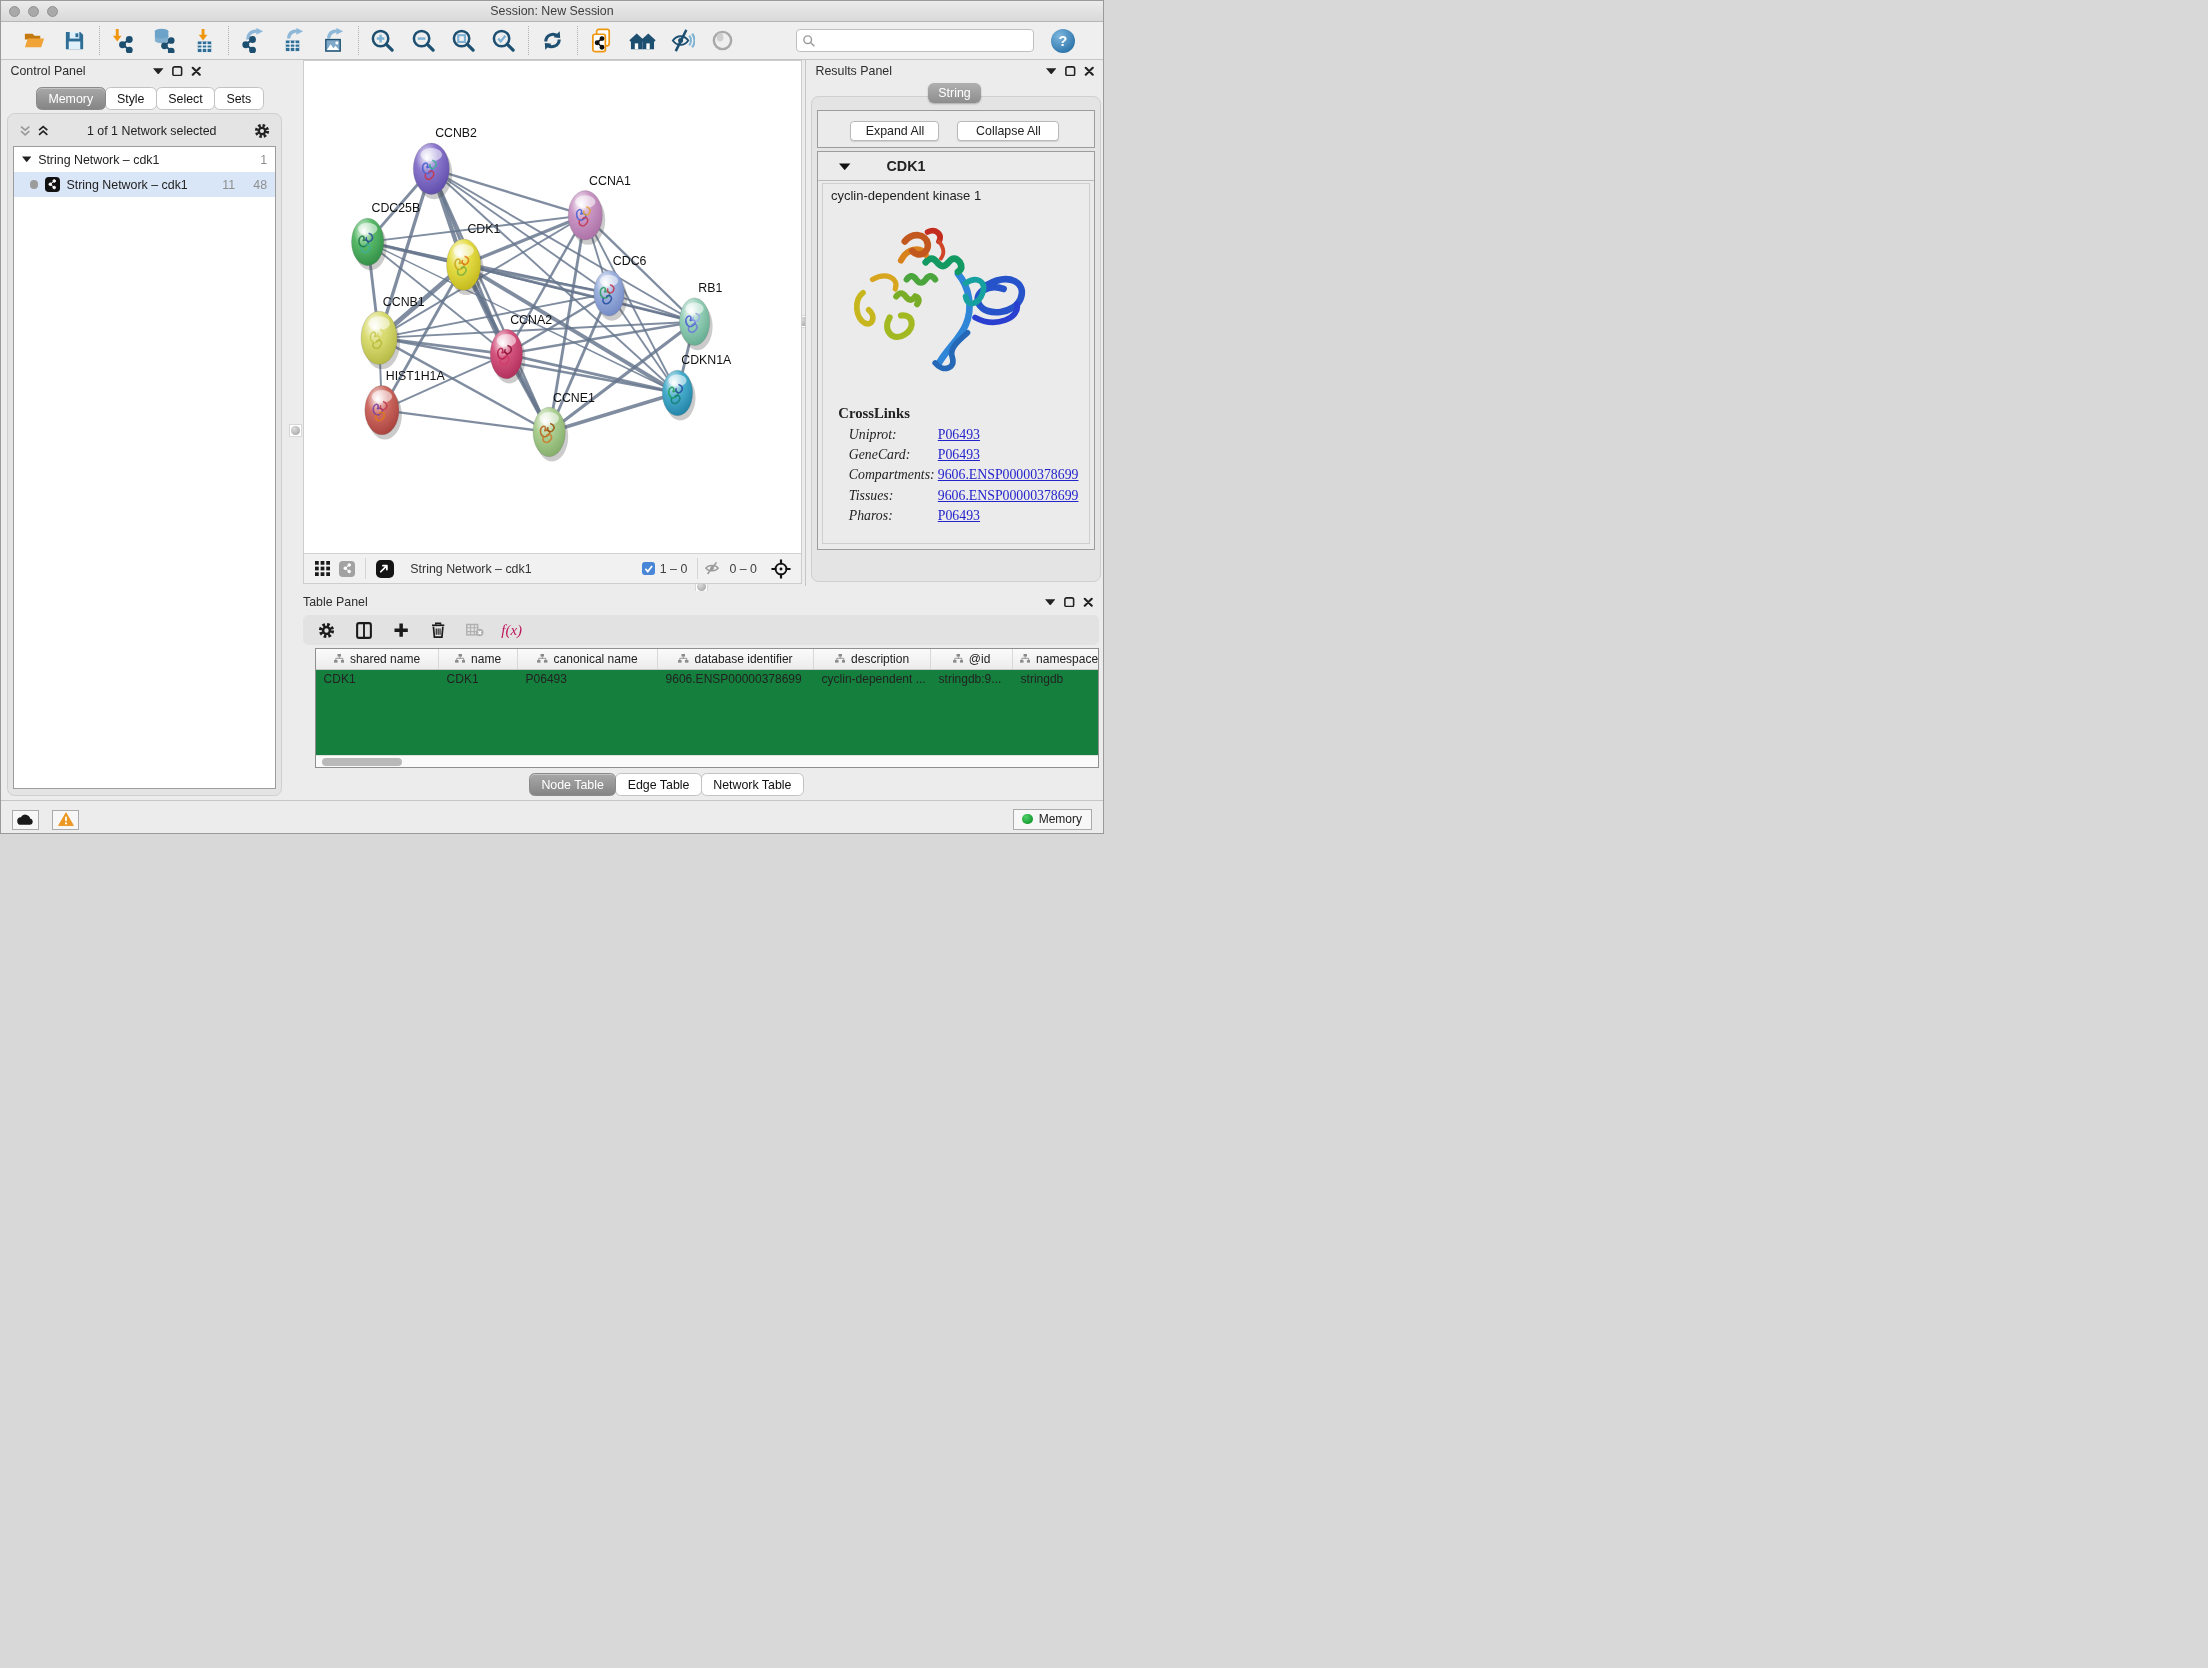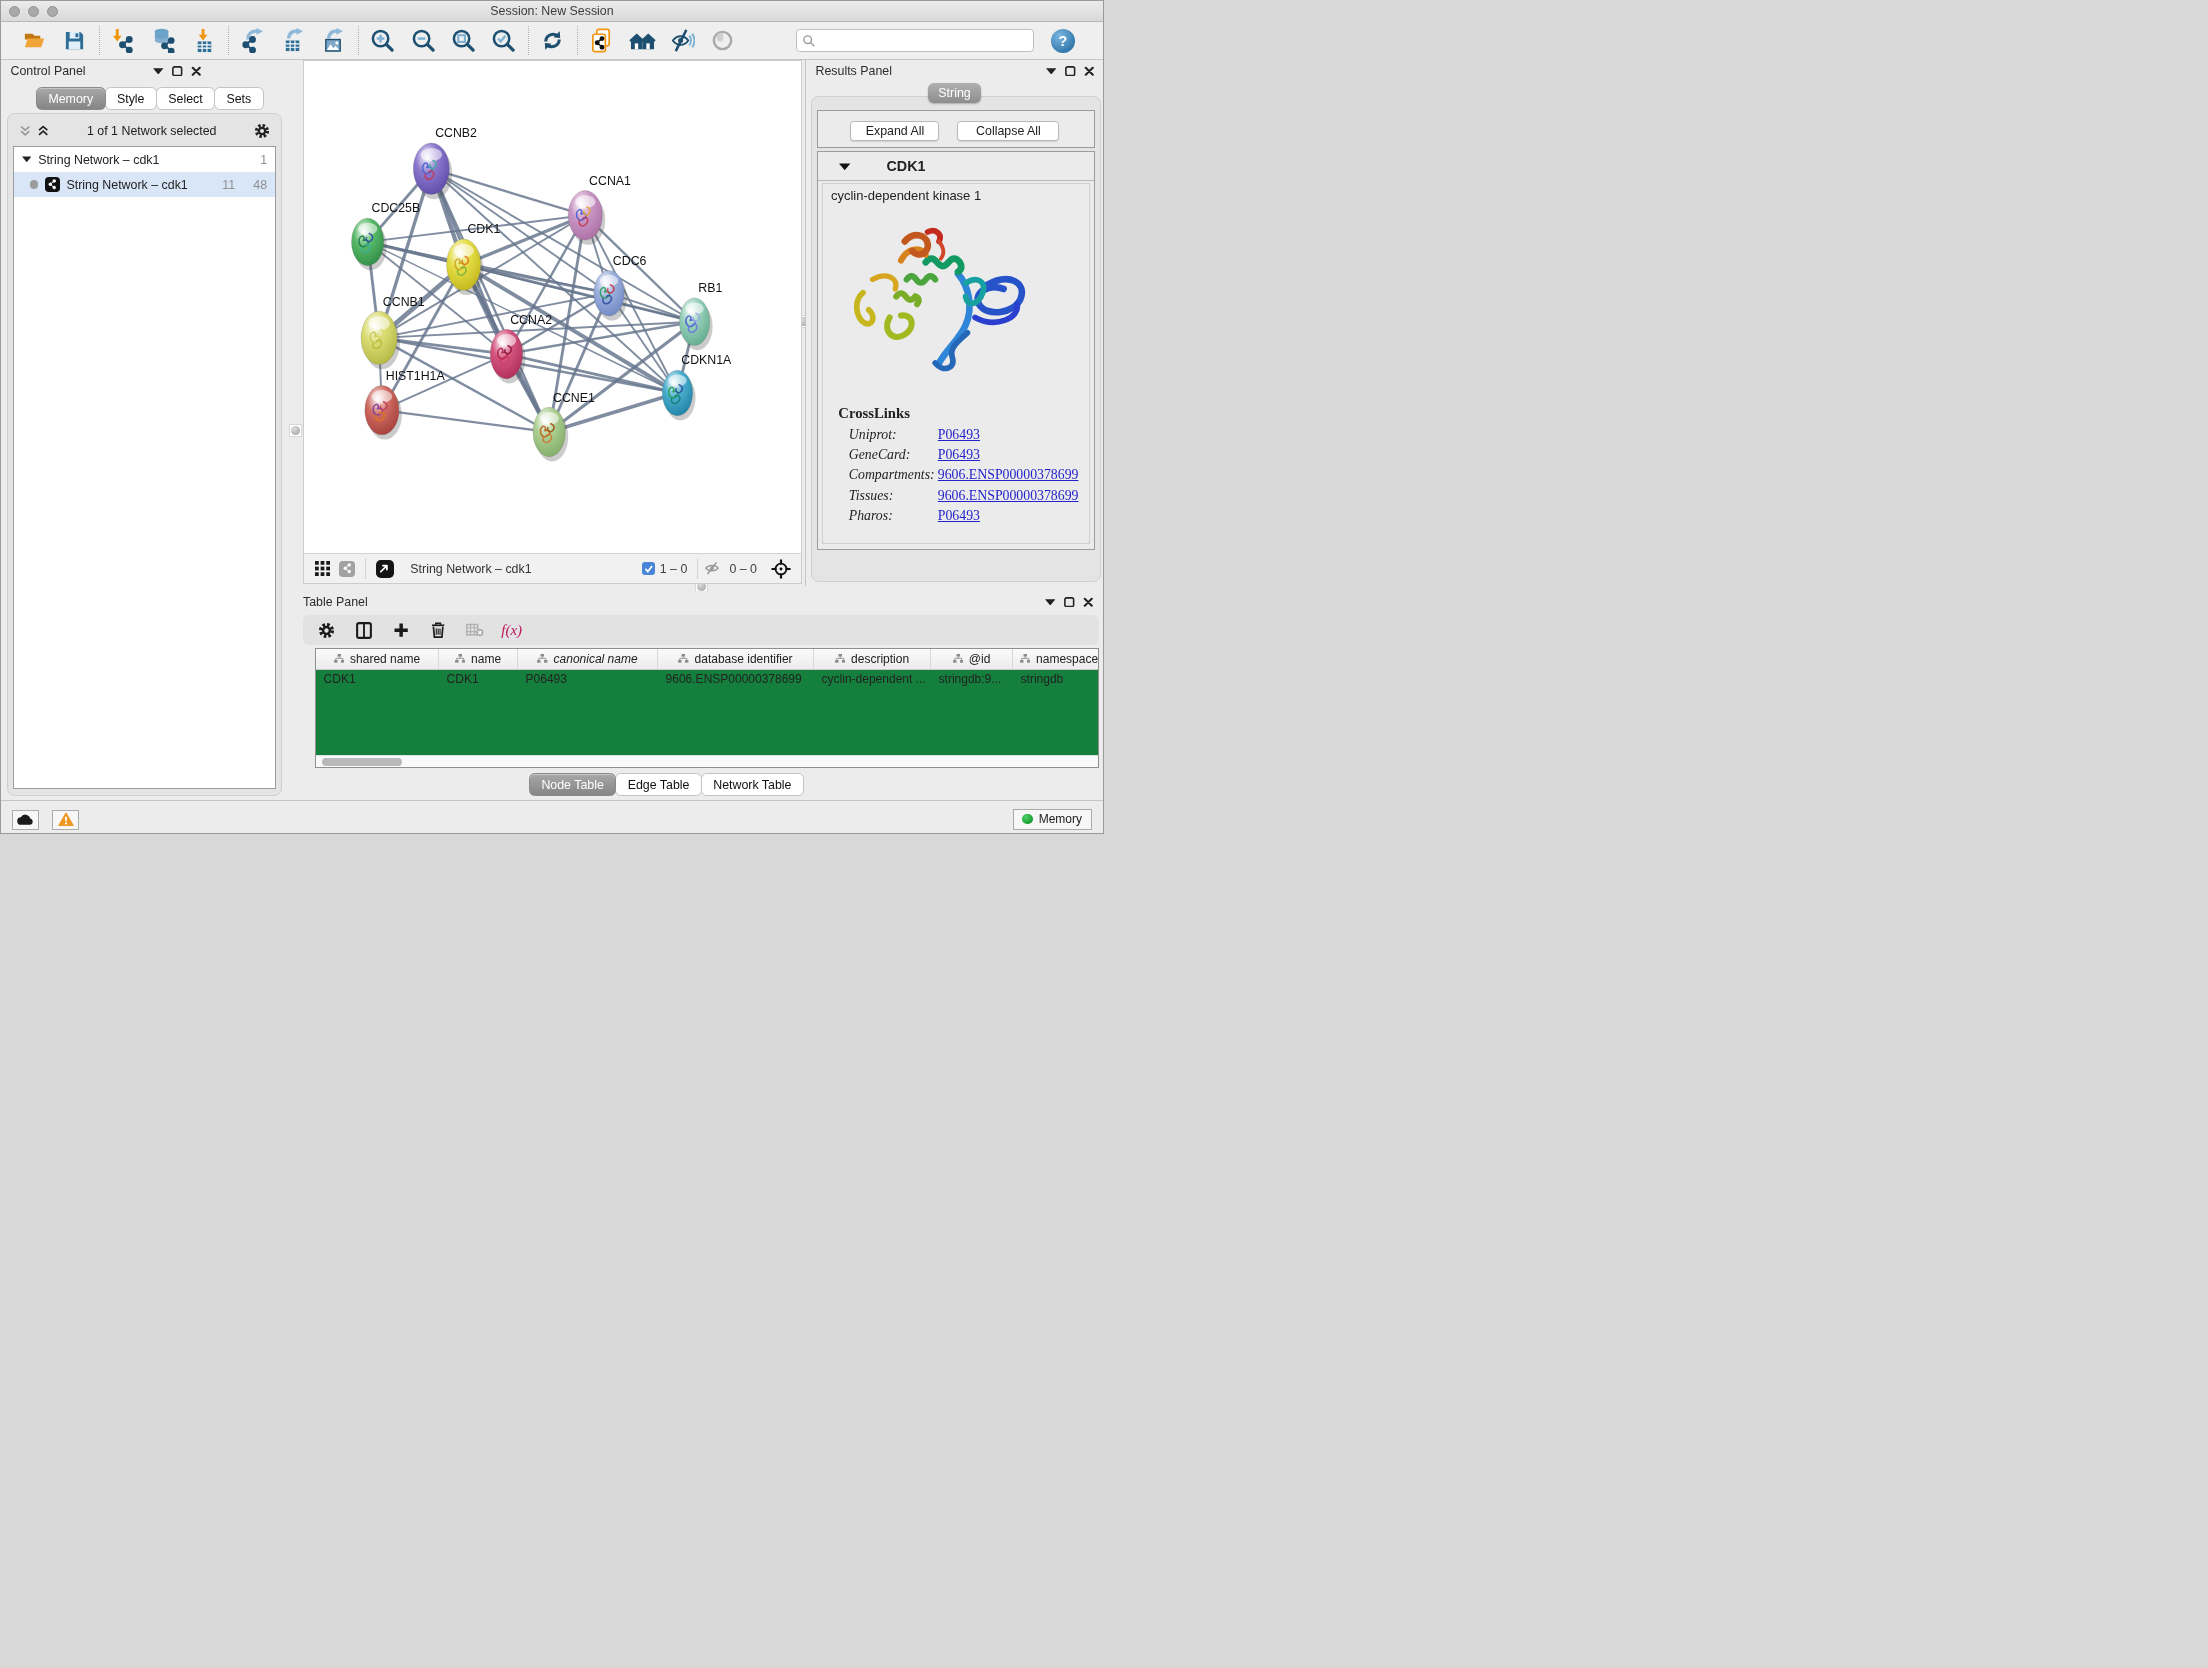--- a/index.html
+++ b/index.html
@@ -788,21 +788,21 @@
             <svg width="10.5" height="9.5" viewBox="0 0 12 11">
               <g fill="#8a8a8a">
                 <rect x="4" y="0" width="4" height="3"></rect>
                 <rect x="0" y="7" width="4" height="3"></rect>
                 <rect x="8" y="7" width="4" height="3"></rect>
               </g>
               <path d="M6,3 v2 M2,7 v-2 h8 v2" fill="none" stroke="#8a8a8a" stroke-width="1"></path>
             </svg>
             <span>name</span>
           </div>
-          <div class="th" style="width: 140px; font-style: italic;">
+          <div class="th" style="width: 140px;">
             <svg width="10.5" height="9.5" viewBox="0 0 12 11">
               <g fill="#8a8a8a">
                 <rect x="4" y="0" width="4" height="3"></rect>
                 <rect x="0" y="7" width="4" height="3"></rect>
                 <rect x="8" y="7" width="4" height="3"></rect>
               </g>
               <path d="M6,3 v2 M2,7 v-2 h8 v2" fill="none" stroke="#8a8a8a" stroke-width="1"></path>
             </svg>
             <span>canonical name</span>
           </div>

